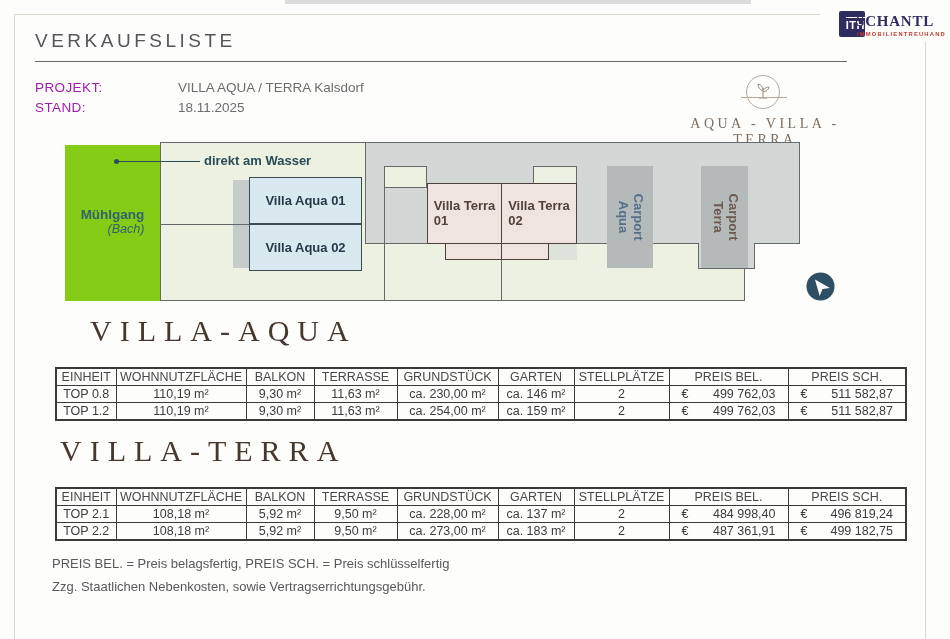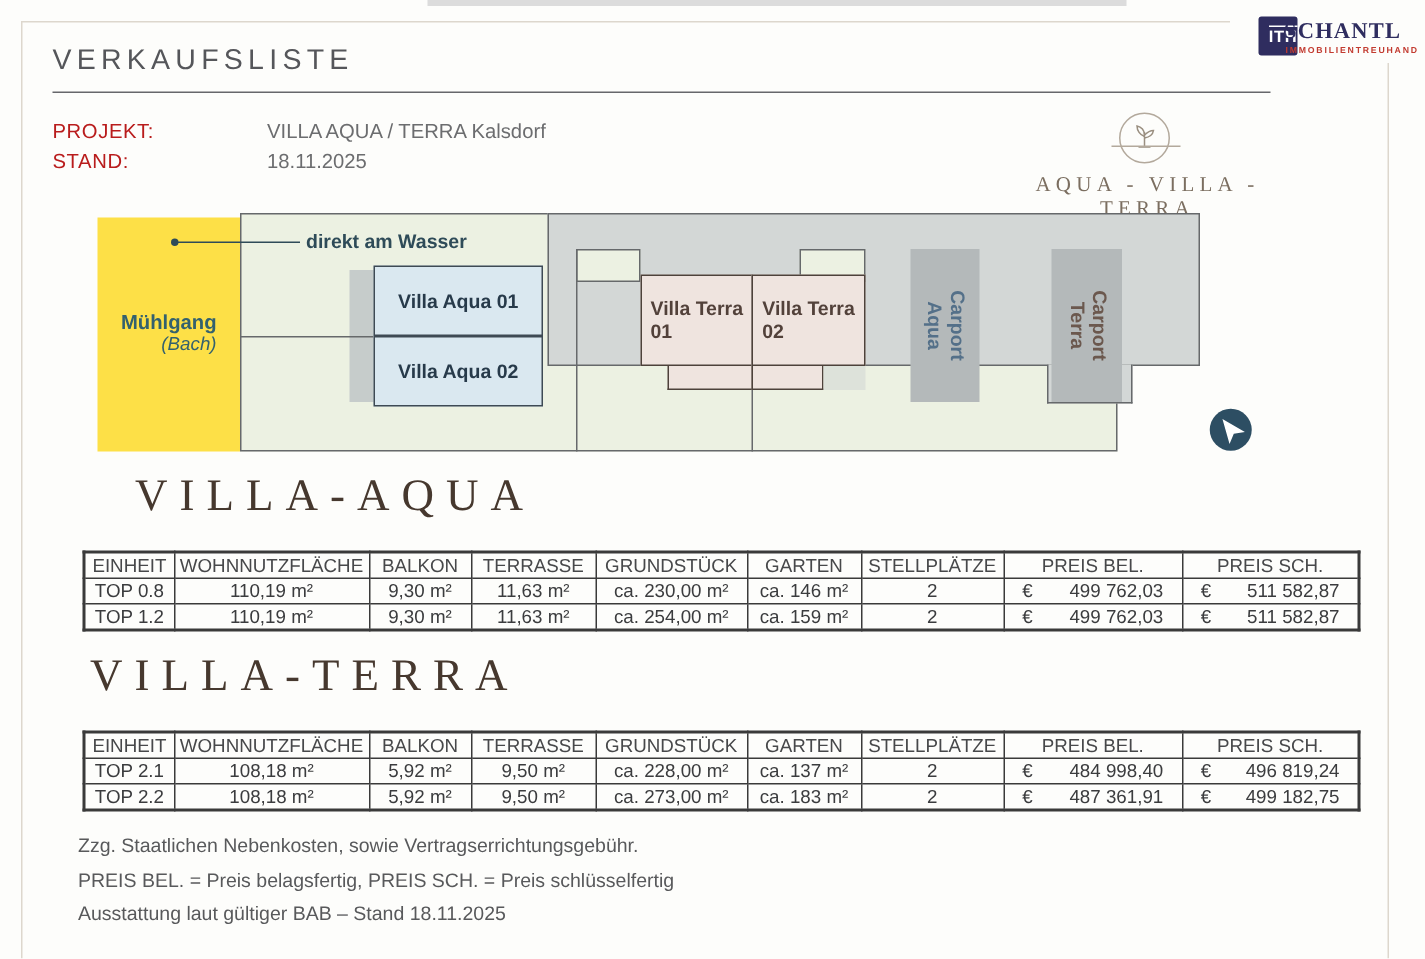--- a/index.html
+++ b/index.html
@@ -7,21 +7,21 @@
   body { font-family:"Liberation Sans", sans-serif; background:#fdfdfb; position:relative; overflow:hidden; }
   .abs { position:absolute; }
 
   
   .top-strip { left:285px; top:0; width:466px; height:4px; background:#dcdcdc; }
   .page-frame { left:14px; top:14px; width:912px; height:625px; border:1px solid #ddd7cd; border-bottom:none; }
 
   
   .doc-title { left:35px; top:30px; font-size:19px; letter-spacing:3.5px; color:#55565a; }
   .title-rule { left:35px; top:61px; width:812px; border-top:1.5px solid #66676b; }
-  .meta-label { left:35px; font-size:13.5px; color:#b91c1c; letter-spacing:0.4px; }
+  .meta-label { left:35px; font-size:13.5px; color:#a21caf; letter-spacing:0.4px; }
   .meta-value { left:178px; font-size:13.5px; color:#6c6d6f; }
   .row1 { top:80px; } .row2 { top:100px; }
 
   
   .brand { left:820px; top:8px; width:125px; height:34px; background:#fdfdfb; }
   .brand-box { left:19px; top:3px; width:26px; height:26px; background:#2f2d5f; border-radius:2px;
                color:#fff; font-weight:bold; font-size:11px; letter-spacing:0.5px;
                display:flex; align-items:center; justify-content:flex-end; }
   .brand-box span { border-top:1.5px solid #fff; padding-top:1px; }
   .brand-name { left:36px; top:5px; font-family:"Liberation Serif", serif; font-weight:bold;
@@ -29,21 +29,21 @@
   .brand-sub { left:37px; top:23px; font-size:5.8px; letter-spacing:1.2px; color:#c23b30; font-weight:bold; }
 
   
   .estate-circle { left:746px; top:75px; width:34px; height:34px; border:1px solid #b3a99c; border-radius:50%; background:transparent; }
   .estate-ground { left:741px; top:97px; width:46px; border-top:1px solid #b3a99c; }
   .estate-caption { left:665px; top:116px; width:200px; text-align:center;
                     font-family:"Liberation Serif", serif; font-size:14px; letter-spacing:3.5px; color:#7b6e60; }
 
   
   .plan { left:65px; top:140px; width:735px; height:162px; }
-  .water { left:0; top:5px; width:95px; height:156px; background:#fde047; text-align:center; color:#33616e; }
+  .water { left:0; top:5px; width:95px; height:156px; background:#84cc16; text-align:center; color:#33616e; }
   .water .nm { display:block; margin-top:62px; font-weight:bold; font-size:13.5px; }
   .water .sb { display:block; font-style:italic; font-size:12.5px;margin-left:27px; }
   .parcel { left:95px; top:2px; width:585px; height:159px; background:#ecf1e2; border:1px solid #66696b; }
   .grayzone { left:300px; top:2px; width:435px; height:102px; background:#d3d7d6; border:1px solid #66696b; }
   .graystep { left:633px; top:103px; width:57px; height:26px; background:#d3d7d6;
               border:1px solid #66696b; border-top:none; }
   .tab { background:#ecf1e2; border:1px solid #66696b; }
   .tab1 { left:319px; top:26px; width:43px; height:22px; }
   .tab2 { left:468px; top:26px; width:44px; height:22px; }
   .vline1 { left:319px; top:26px; height:135px; border-left:1px solid #66696b; }
@@ -329,16 +329,15 @@
               <span>€</span>
               <span>499 182,75</span>
             </div>
           </td>
       </tr>
     </tbody>
   </table>
 </div>
 
 <div class="abs footnotes">
+  <div>PREIS BEL. = Preis belagsfertig, PREIS SCH. = Preis schlüsselfertig</div>
   <div>Zzg. Staatlichen Nebenkosten, sowie Vertragserrichtungsgebühr.</div>
-  <div>PREIS BEL. = Preis belagsfertig, PREIS SCH. = Preis schlüsselfertig</div>
-  <div>Ausstattung laut gültiger BAB – Stand 18.11.2025</div>
 </div>
 
 </body></html>

